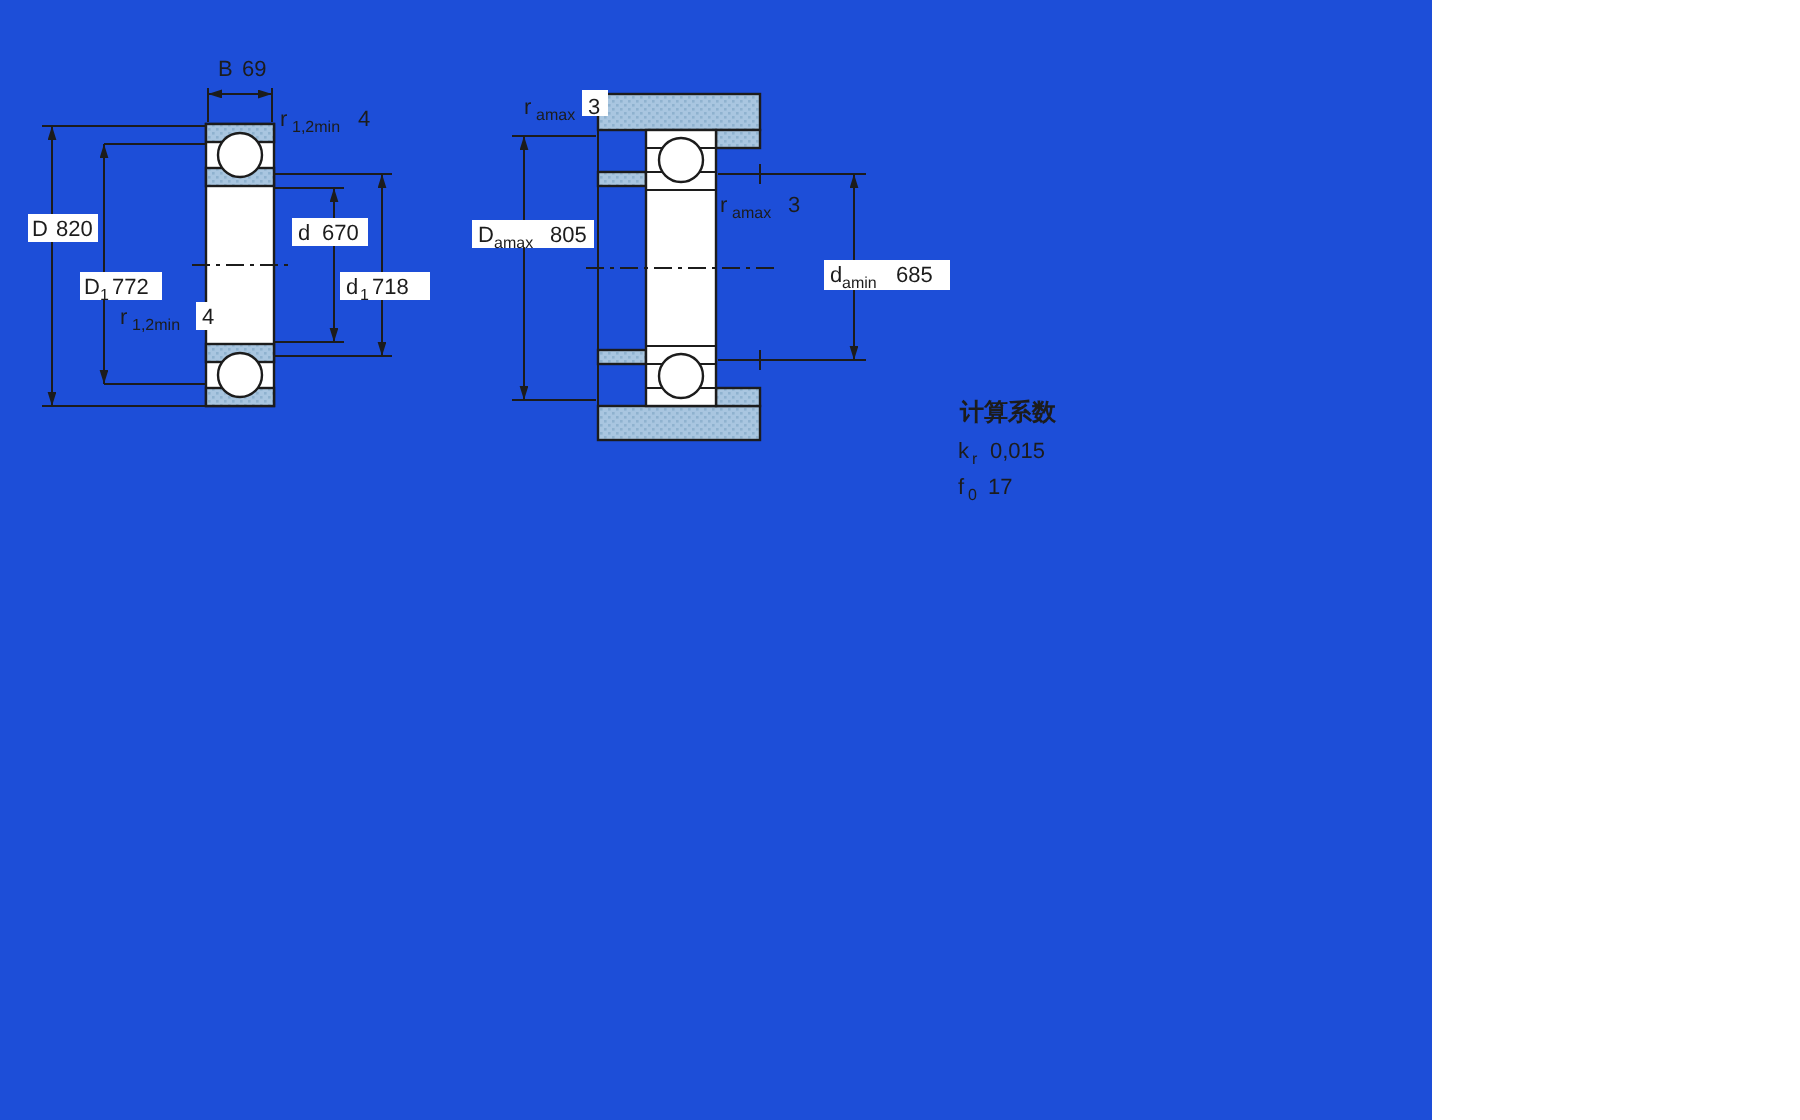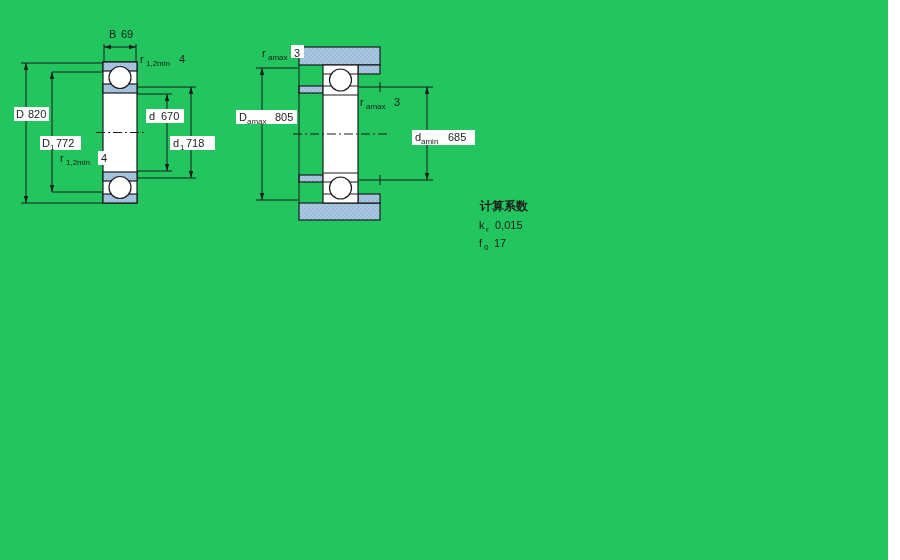--- a/index.html
+++ b/index.html
@@ -1,16 +1,16 @@
 <!DOCTYPE html>
 <html><head>
 <meta charset="utf-8">
 <style>
   html,body{margin:0;padding:0;background:#ffffff;}
-  .stage{width:888px;height:560px;position:relative;background:#22c55e;overflow:hidden;}
+  .stage{width:716px;height:560px;position:relative;background:#1d4ed8;overflow:hidden;}
   svg{display:block;}
   text{font-family:"Liberation Sans","DejaVu Sans",sans-serif;fill:#1c1c1c;}
   .sym{font-size:11px;}
   .sub{font-size:8px;}
   .val{font-size:11px;}
   .cjk-title{font-size:12px;font-weight:bold;}
   .thin{stroke:#1c1c1c;stroke-width:1;fill:none;}
   .outline{stroke:#1c1c1c;stroke-width:1.2;}
   .whitebg{fill:#ffffff;}
 </style>

